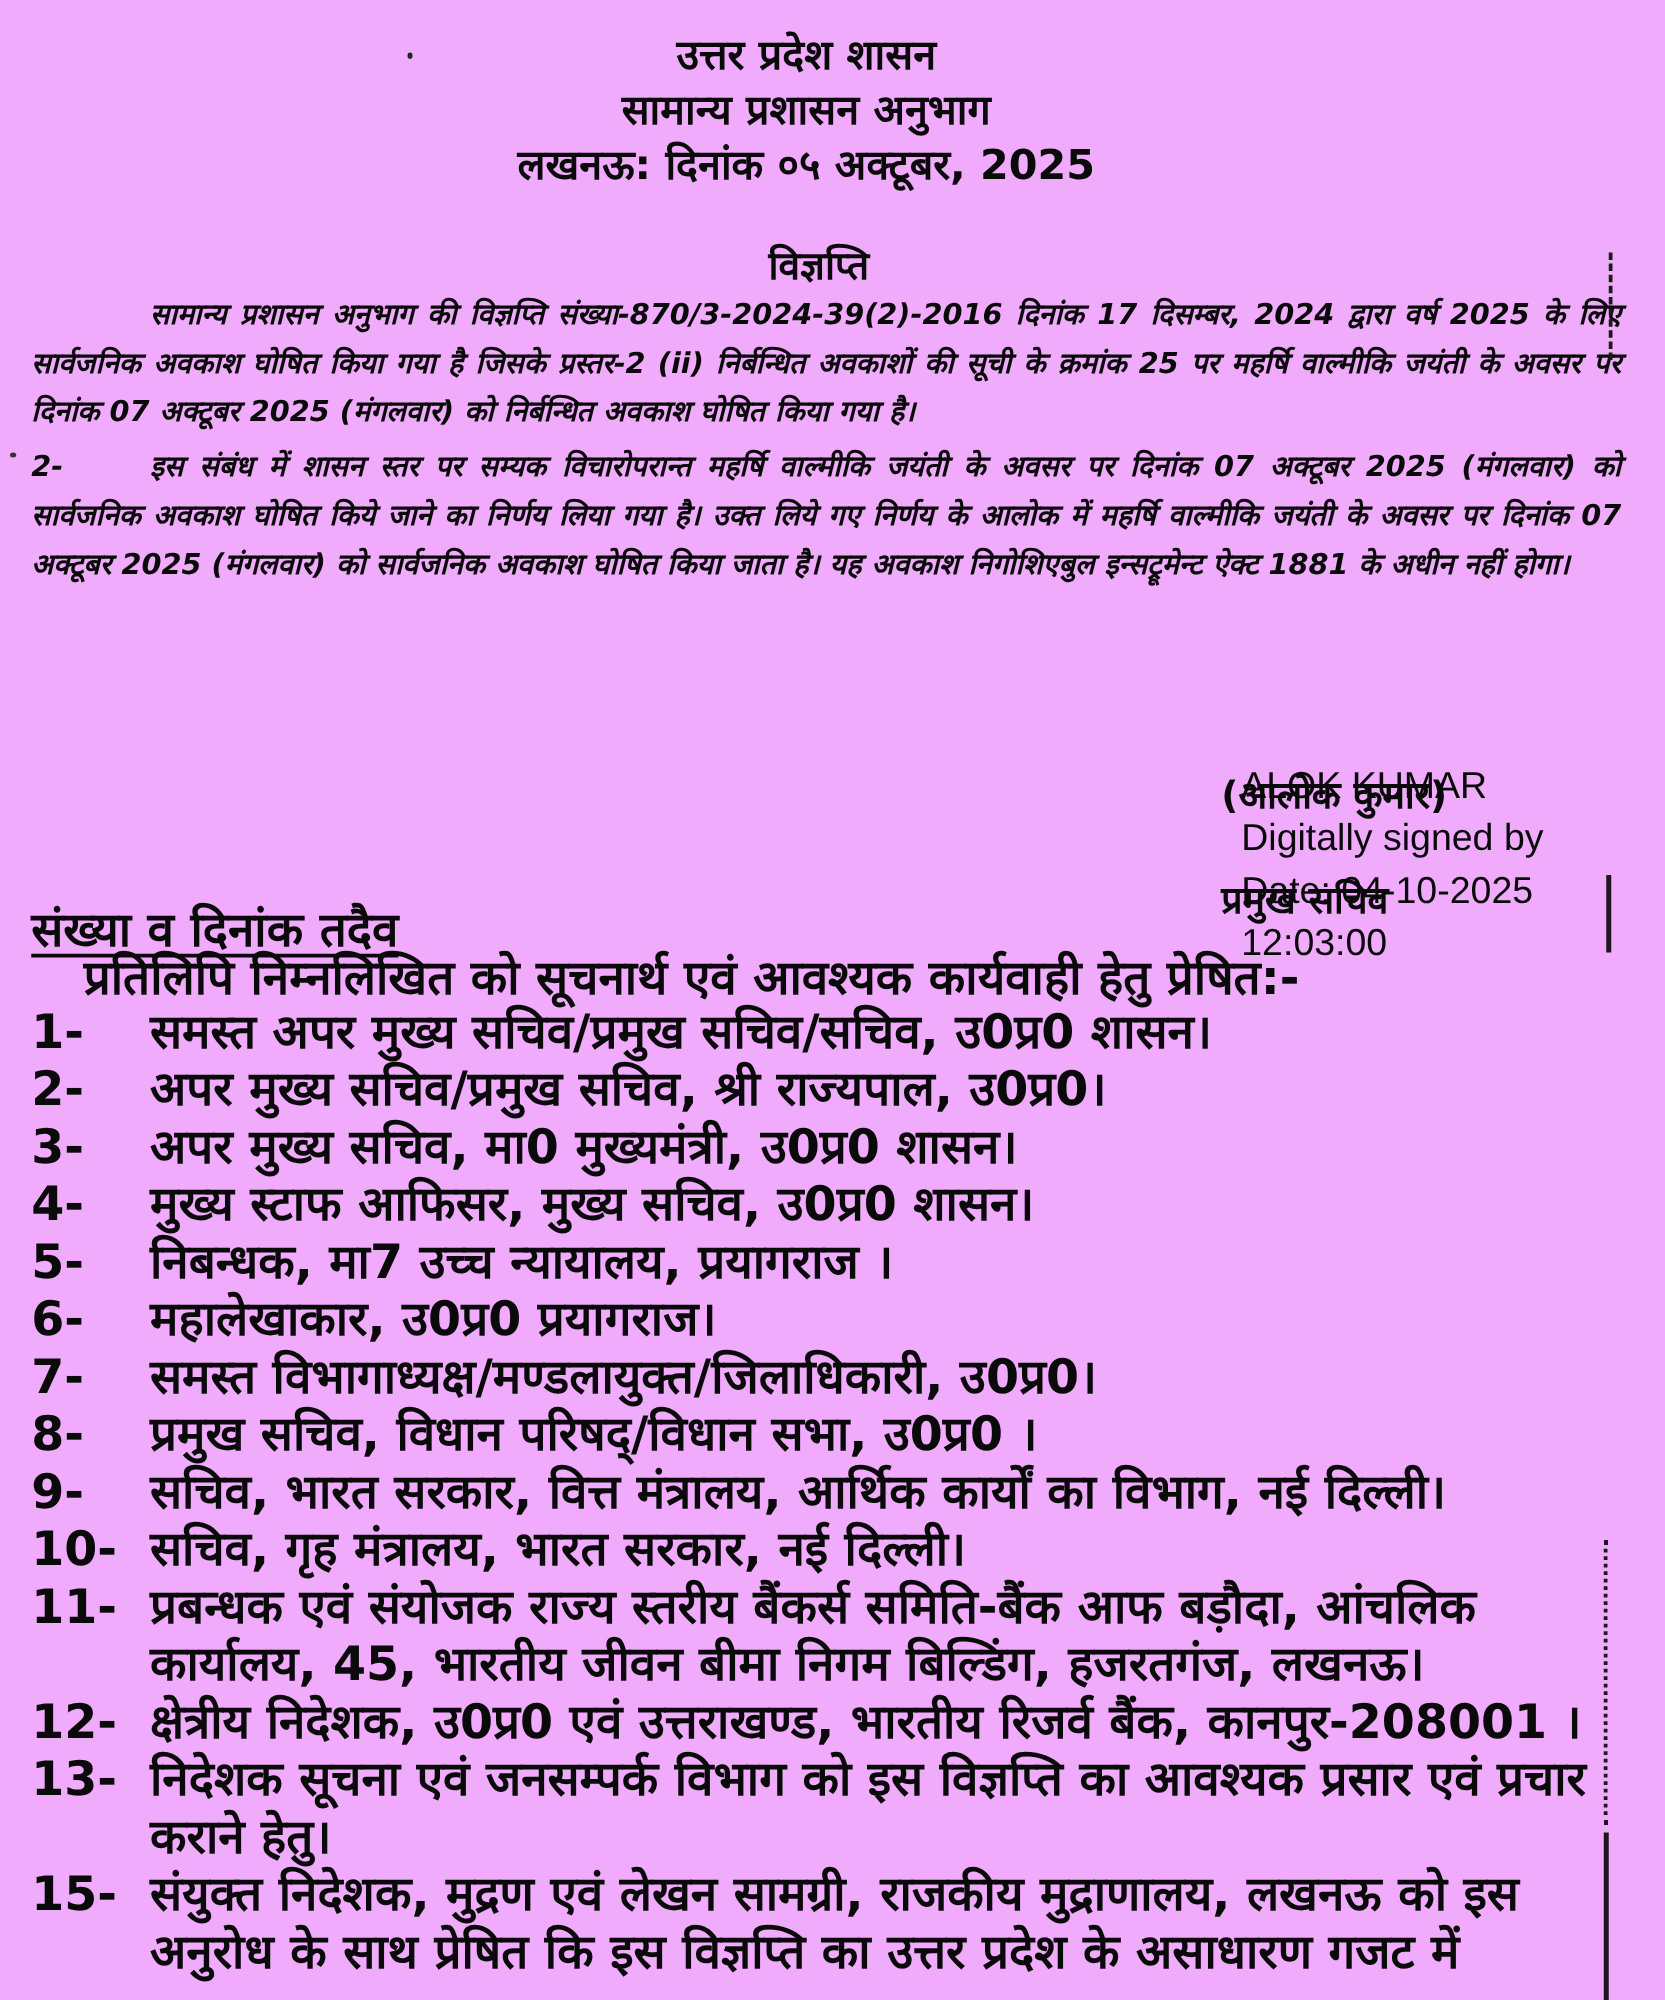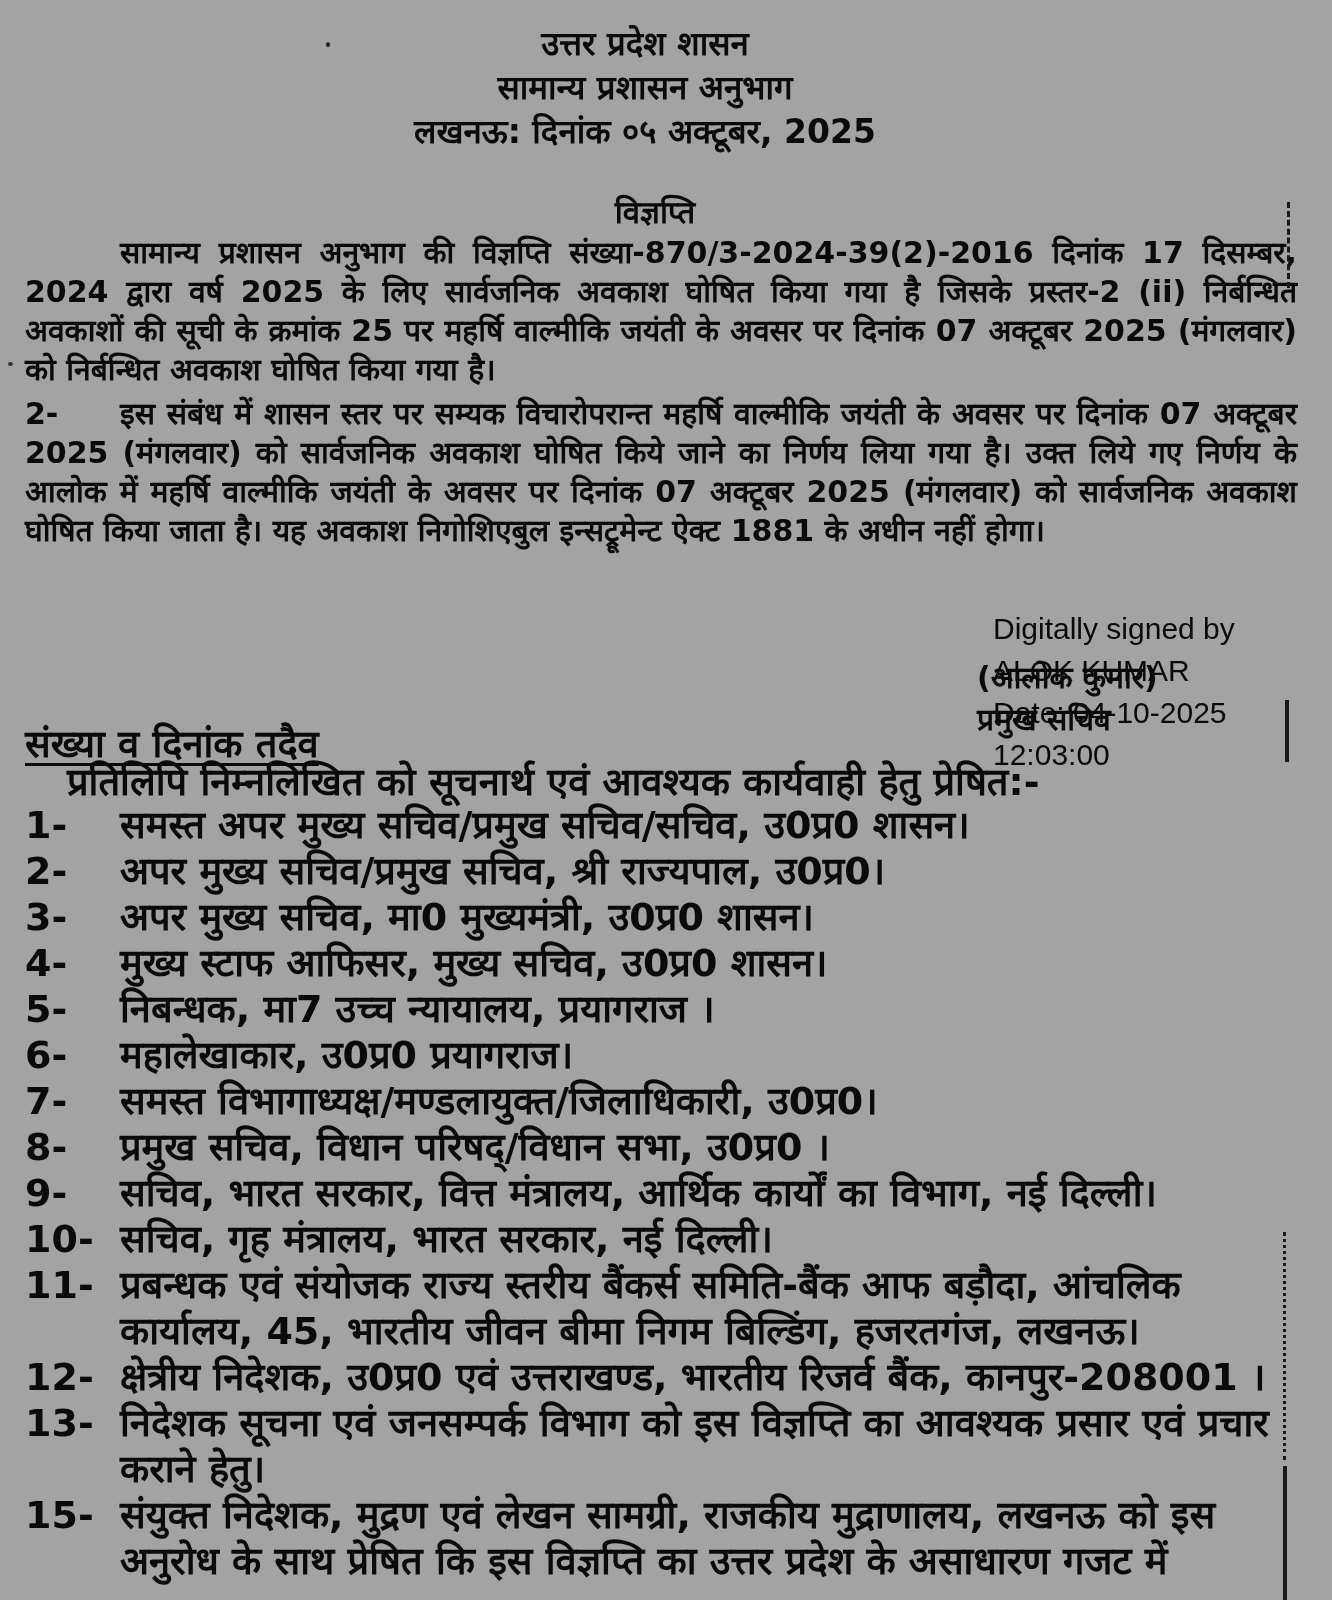--- a/index.html
+++ b/index.html
@@ -5,21 +5,21 @@
   html, body {
     margin: 0;
     padding: 0;
     background: #e8e8e8;
   }
   .page {
     position: relative;
     width: 1332px;
     height: 1600px;
     margin: 0 auto;
-    background: #a3a3a3;
+    background: #f0abfc;
     color: #0a0a0a;
     overflow: hidden;
     font-family: "DejaVu Sans", sans-serif;
     font-weight: bold;
   }
   
   .header {
     position: absolute;
     top: 22px;
     left: 0;
@@ -42,23 +42,24 @@
   }
   
   .paras {
     position: absolute;
     top: 233px;
     left: 25px;
     width: 1272px;
   }
   .para {
     margin: 0;
-    font-size: 30px;
+    font-size: 23px;
     line-height: 39px;
     text-align: justify;
+    font-style: italic;
   }
   .para + .para { margin-top: 5px; }
   .para .num {
     display: inline-block;
     min-width: 95px;
   }
   
   .signature {
     position: absolute;
     left: 985px;
@@ -131,25 +132,25 @@
       </p>
 
       <p class="para">
         <span class="num">2-</span><span>इस संबंध में शासन स्तर पर सम्यक विचारोपरान्त महर्षि वाल्मीकि जयंती के अवसर पर दिनांक 07 अक्टूबर 2025 (मंगलवार) को सार्वजनिक अवकाश घोषित किये जाने का निर्णय लिया गया है। उक्त लिये गए निर्णय के आलोक में महर्षि वाल्मीकि जयंती के अवसर पर दिनांक 07 अक्टूबर 2025 (मंगलवार) को सार्वजनिक अवकाश घोषित किया जाता है। यह अवकाश निगोशिएबुल इन्सट्रूमेन्ट ऐक्ट 1881 के अधीन नहीं होगा।</span>
       </p>
 
     </div>
 
   <div class="signature">
     <div class="sig-row">
-      <span class="sig-en">Digitally signed by</span>
-    </div>
-    <div class="sig-row">
       <span class="sig-hi">(आलोक कुमार)</span>
       <span class="sig-en">ALOK KUMAR</span>
+    </div>
+    <div class="sig-row">
+      <span class="sig-en">Digitally signed by</span>
     </div>
     <div class="sig-row">
       <span class="sig-hi">प्रमुख सचिव</span>
       <span class="sig-en">Date: 04-10-2025</span>
     </div>
     <div class="sig-row">
       <span class="sig-en">12:03:00</span>
     </div>
   </div>
 

